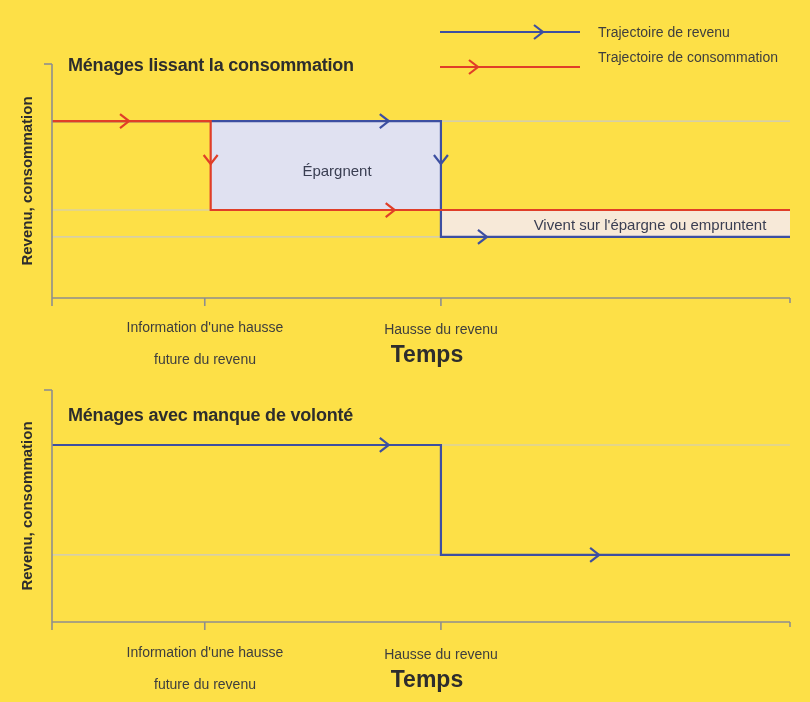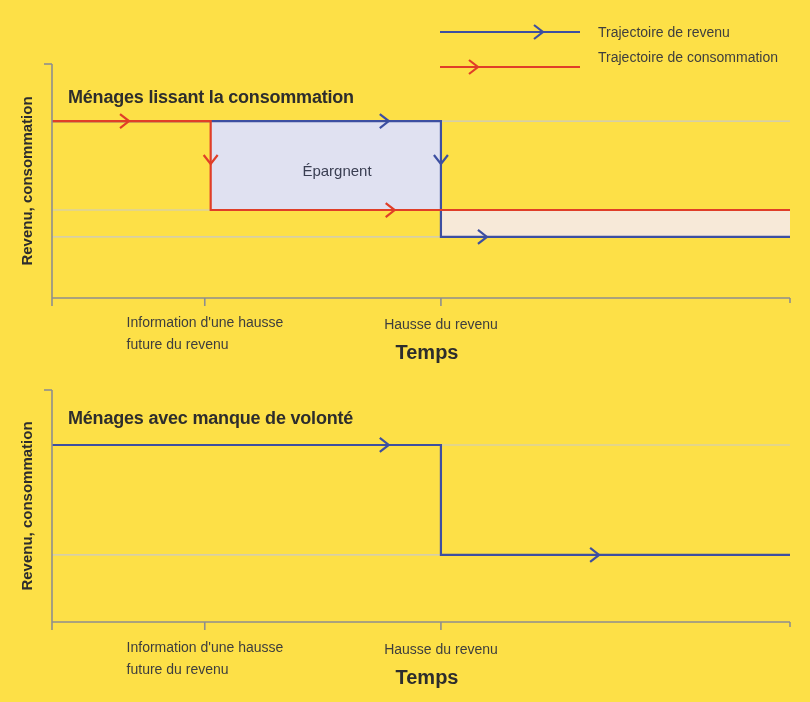--- a/index.html
+++ b/index.html
@@ -6,35 +6,35 @@
   .figure{
     position:relative;
     width:810px;height:702px;
     background:#fde047;
     font-family:"Liberation Sans","DejaVu Sans",sans-serif;
     overflow:hidden;
   }
   svg.canvas{position:absolute;left:0;top:0;}
   .txt{position:absolute;white-space:nowrap;}
   .panel-title{
-    font-size:18px;font-weight:bold;color:#2d2d2d;letter-spacing:-0.2px;margin-top:32px;
+    font-size:18px;font-weight:bold;color:#2d2d2d;letter-spacing:-0.2px;
   }
   .ylab{
     font-size:15px;font-weight:bold;color:#2d2d2d;
     transform:translate(-50%,-50%) rotate(-90deg);
   }
   .xlab{
-    font-size:20px;font-weight:bold;color:#2d2d2d;
+    font-size:23px;font-weight:bold;color:#2d2d2d;
     transform:translateX(-50%);
     text-align:right;
   }
   .xtick{
-    font-size:14px;color:#3e3e3e;text-align:left;
+    font-size:14px;color:#3e3e3e;text-align:center;
     transform:translateX(-50%);
-    white-space:pre-line;line-height:22px;
+    white-space:pre-line;line-height:32px;
   }
   .region-label{
     font-size:15px;color:#3a3e52;
     transform:translate(-50%,-50%);
   }
   .legend-label{
     font-size:14px;color:#3e3e3e;
     transform:translateY(-50%);
   }
 </style>
@@ -87,25 +87,26 @@
         <path d="M 469 60 L 478 67 L 469 74" fill="none" stroke="#e03e28" stroke-width="2.2"></path>
       </g>
   </svg>
 
   <div class="txt legend-label" style="left:598px;top:32px">Trajectoire de revenu</div>
   <div class="txt legend-label" style="left:598px;top:57px">Trajectoire de consommation</div>
 
   <div class="txt panel-title" style="left:68px;top:55px">Ménages lissant la consommation</div>
   <div class="txt ylab" style="left:26px;top:181px">Revenu, consommation</div>
   <div class="txt region-label" style="left:337px;top:170px">Épargnent</div>
+  <div class="txt region-label" style="left:650px;top:224px">Vivent sur l'épargne ou empruntent</div>
   <div class="txt xtick" style="left:205px;top:311px">Information d'une hausse
 future du revenu</div>
   <div class="txt xtick" style="left:441px;top:313px">Hausse du revenu</div>
   <div class="txt xlab" style="left:427px;top:341px">Temps</div>
 
-  <div class="txt panel-title" style="left:68px;top:376px">Ménages avec manque de volonté</div>
+  <div class="txt panel-title" style="left:68px;top:405px">Ménages avec manque de volonté</div>
   <div class="txt ylab" style="left:26px;top:506px">Revenu, consommation</div>
   <div class="txt xtick" style="left:205px;top:636px">Information d'une hausse
 future du revenu</div>
   <div class="txt xtick" style="left:441px;top:638px">Hausse du revenu</div>
   <div class="txt xlab" style="left:427px;top:666px">Temps</div>
 
 </div>
 
 </body></html>

